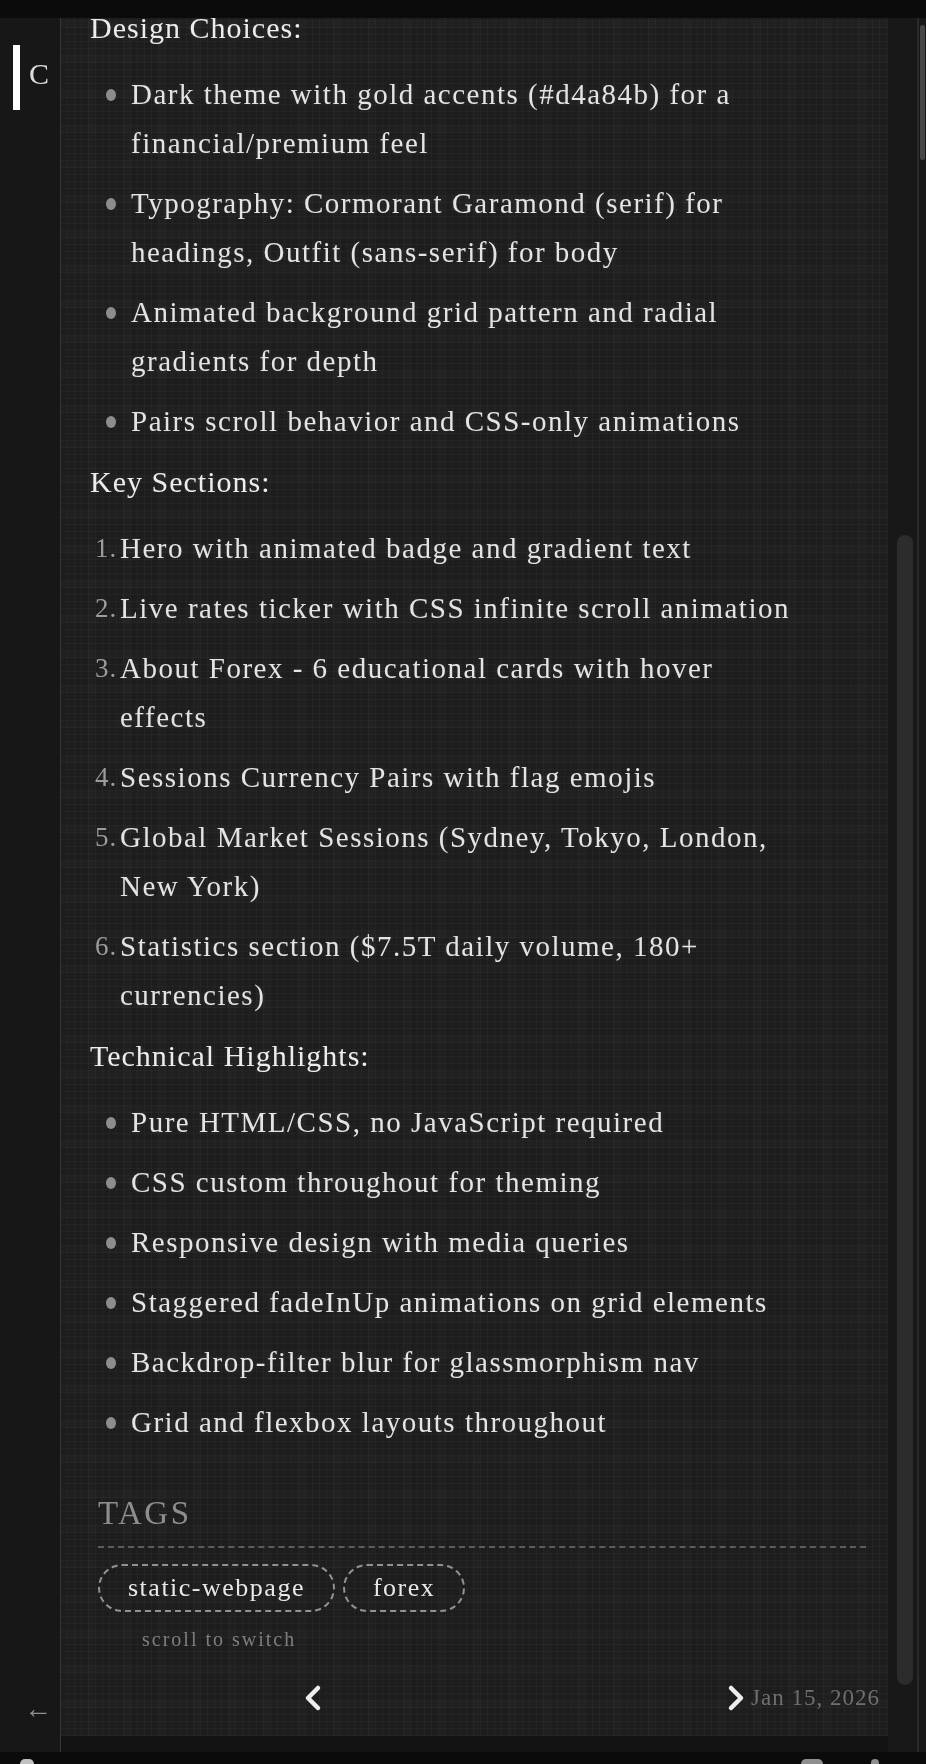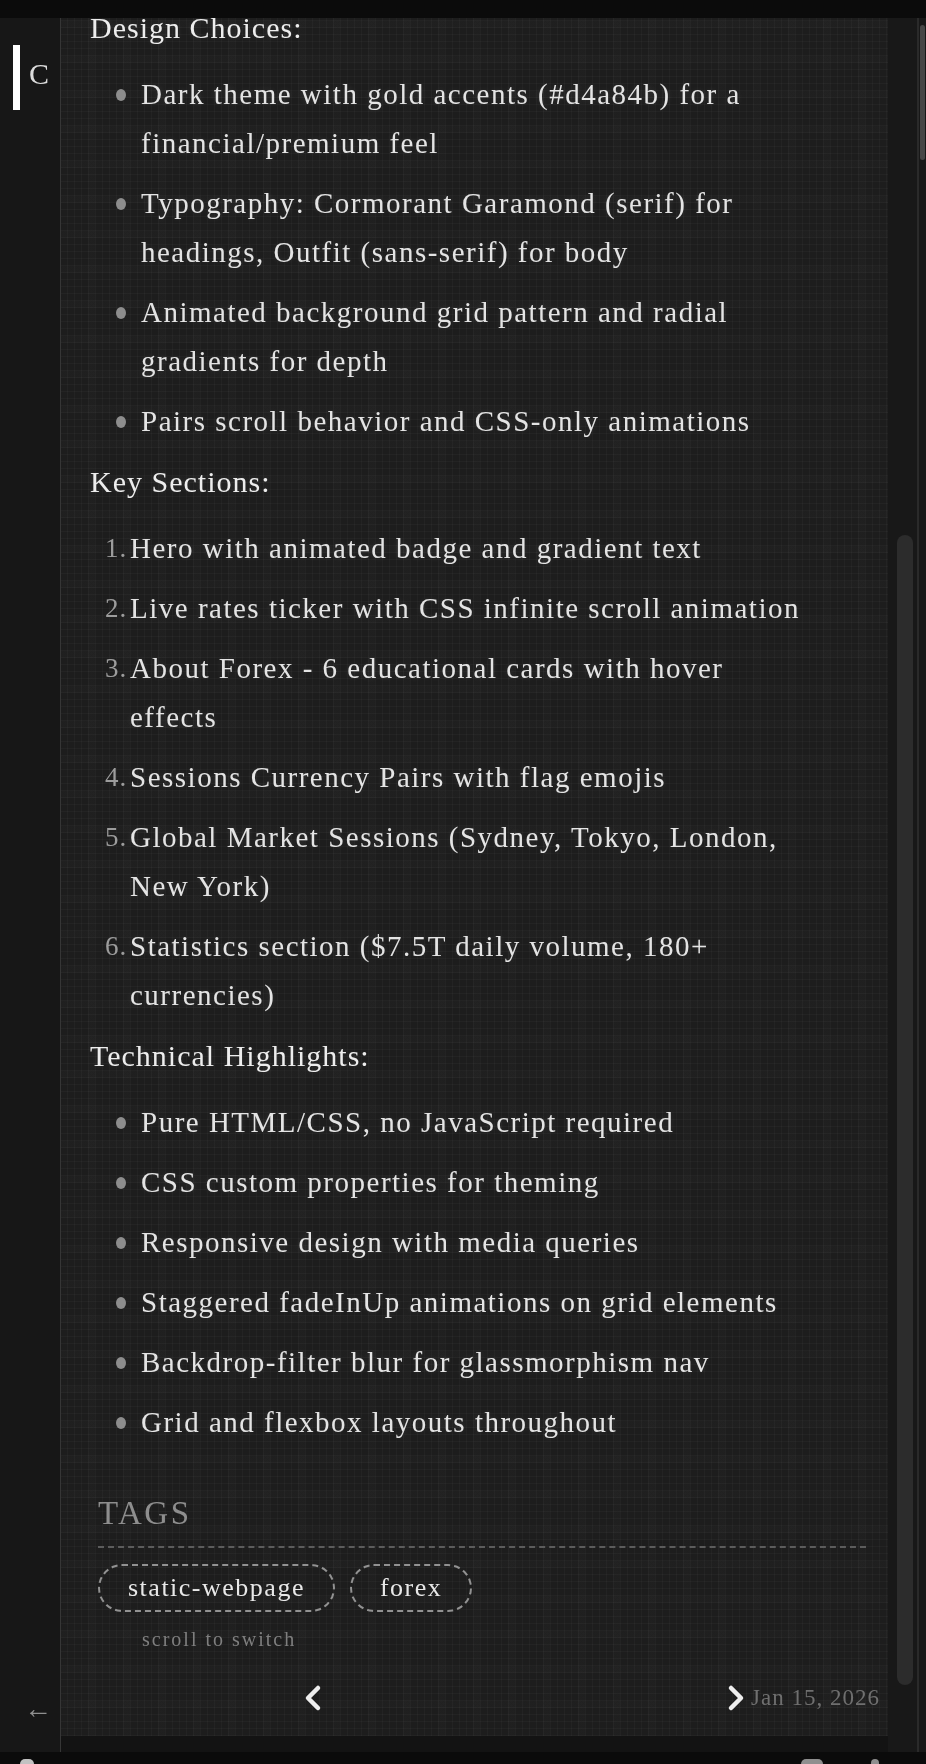--- a/index.html
+++ b/index.html
@@ -33,35 +33,35 @@
     background-image:
       repeating-linear-gradient(90deg, rgba(255,255,255,0.026) 0 1px, transparent 1px 7px),
       repeating-linear-gradient(0deg,  rgba(255,255,255,0.026) 0 1px, transparent 1px 7px),
       repeating-linear-gradient(90deg, transparent 0 28px, rgba(255,255,255,0.012) 28px 35px),
       repeating-linear-gradient(0deg,  transparent 0 28px, rgba(255,255,255,0.012) 28px 35px);}
 
   
   .doc{margin-top:-7px;color:#e6e6e6;}
   .doc-heading{font-size:30px;line-height:49px;letter-spacing:1px;color:#ededed;
     margin:8px 0 18px 0;text-shadow:0 0 6px rgba(255,255,255,0.10);}
-  .doc-list{margin:10px;}
+  .doc-list{margin:0;}
   .doc-item{display:flex;margin:0 0 11px 0;}
   .doc-item .marker{flex:0 0 auto;}
   .marker-bullet{width:41px;}
   .marker-num{width:25px;padding-left:5px;font-size:27px;line-height:49px;color:#9c9c9c;letter-spacing:1px;}
   .dot{display:inline-block;width:10px;height:12px;border-radius:50%;background:#8d8d8d;margin:19px 0 0 16px;}
   .lines{flex:1 1 auto;}
   .line{font-size:29px;line-height:49px;letter-spacing:1.5px;color:#e4e4e4;white-space:nowrap;
     text-shadow:0 0 6px rgba(255,255,255,0.10);}
 
   
   .tags-block{padding-left:8px;}
   .tags-heading{margin-top:44px;font-size:33px;line-height:44px;letter-spacing:2.5px;color:#8e8e8e;}
   .tags-divider{margin-top:11px;margin-right:22px;height:0;border-top:2px dashed #5c5c5c;}
-  .tags-row{margin-top:16px;display:flex;gap:15px;}
+  .tags-row{margin-top:16px;display:flex;gap:8px;}
   .tag-pill{box-sizing:border-box;height:48px;border:2px dashed #929292;border-radius:24px;
     padding:0 28px;display:flex;align-items:center;font-size:26px;letter-spacing:1.5px;color:#e8e8e8;}
 
   
   .scroll-hint{margin-top:13px;margin-left:52px;text-align:left;font-size:20px;line-height:28px;
     letter-spacing:2px;color:#7f7f7f;}
   .pager{position:relative;margin-top:16px;height:57px;}
   .chev{position:absolute;top:14px;width:22px;height:30px;}
   .chev svg{display:block;}
   .chev-left{left:212px;}
@@ -162,21 +162,21 @@
         <div class="doc-list">
           <div class="doc-item">
             <div class="marker marker-bullet"><span class="dot"></span></div>
             <div class="lines">
               <div class="line">Pure HTML/CSS, no JavaScript required</div>
             </div>
           </div>
           <div class="doc-item">
             <div class="marker marker-bullet"><span class="dot"></span></div>
             <div class="lines">
-              <div class="line">CSS custom properties for theming</div>
+              <div class="line">CSS custom throughout for theming</div>
             </div>
           </div>
           <div class="doc-item">
             <div class="marker marker-bullet"><span class="dot"></span></div>
             <div class="lines">
               <div class="line">Responsive design with media queries</div>
             </div>
           </div>
           <div class="doc-item">
             <div class="marker marker-bullet"><span class="dot"></span></div>

